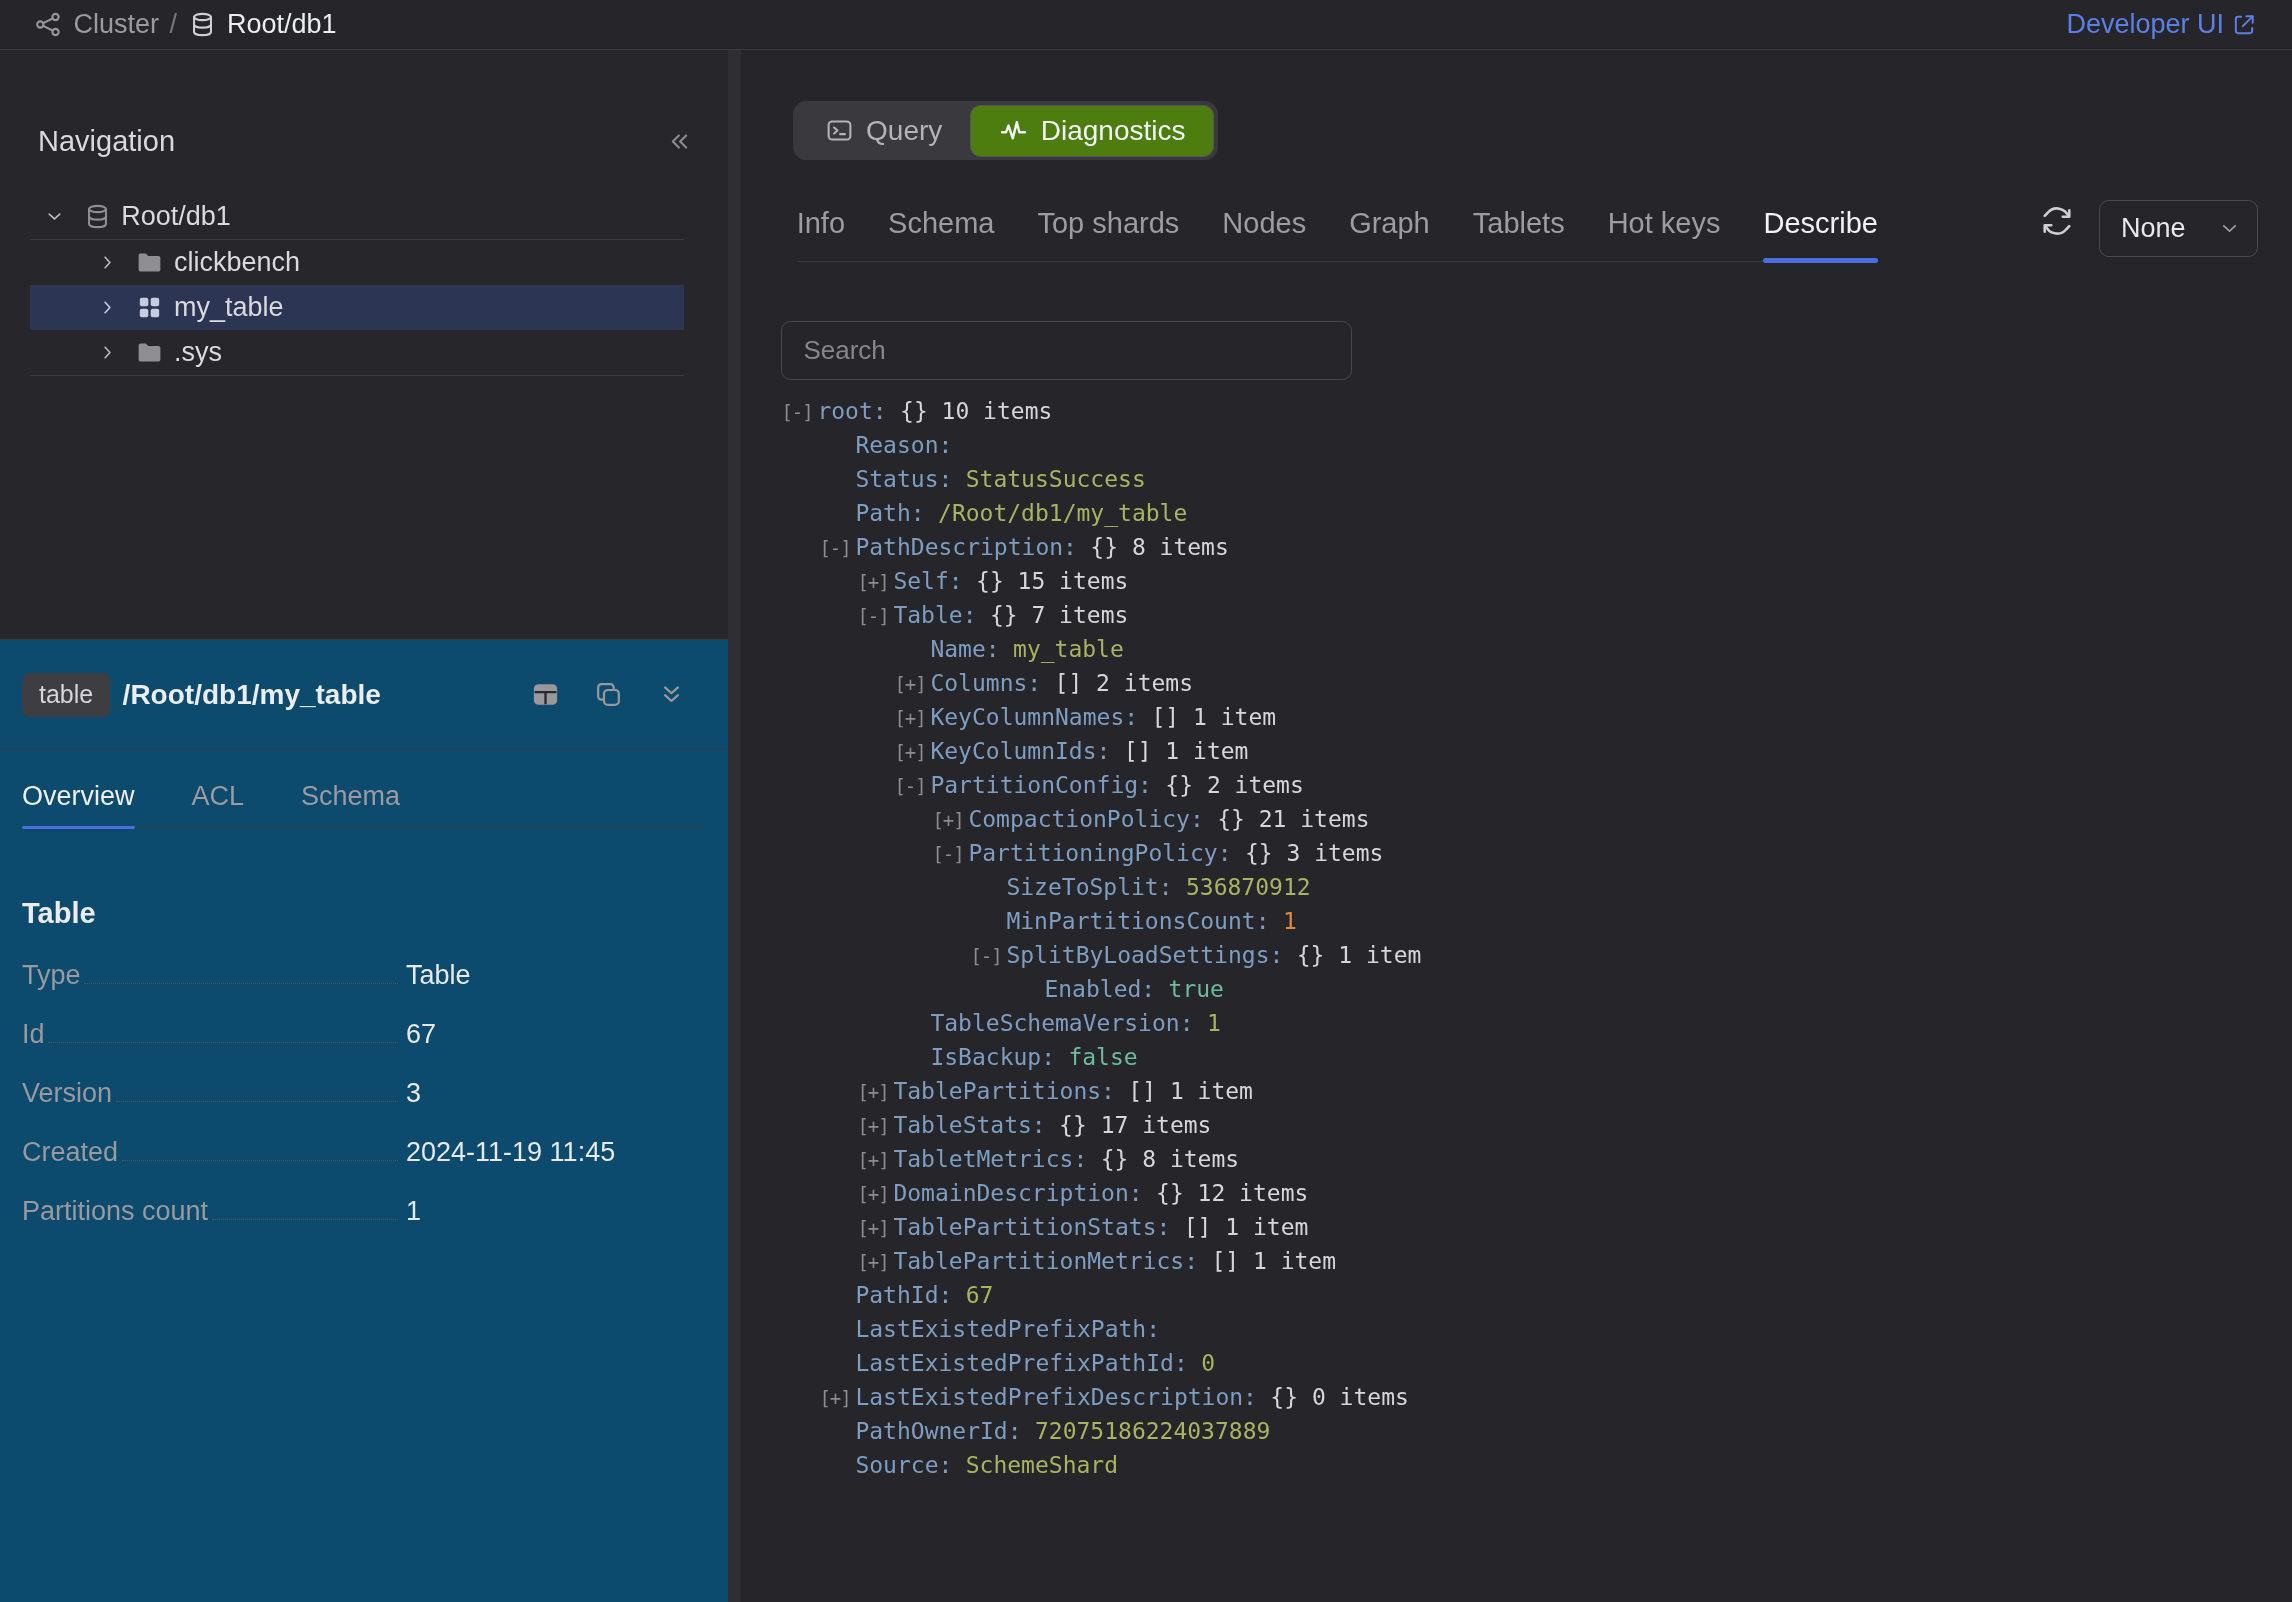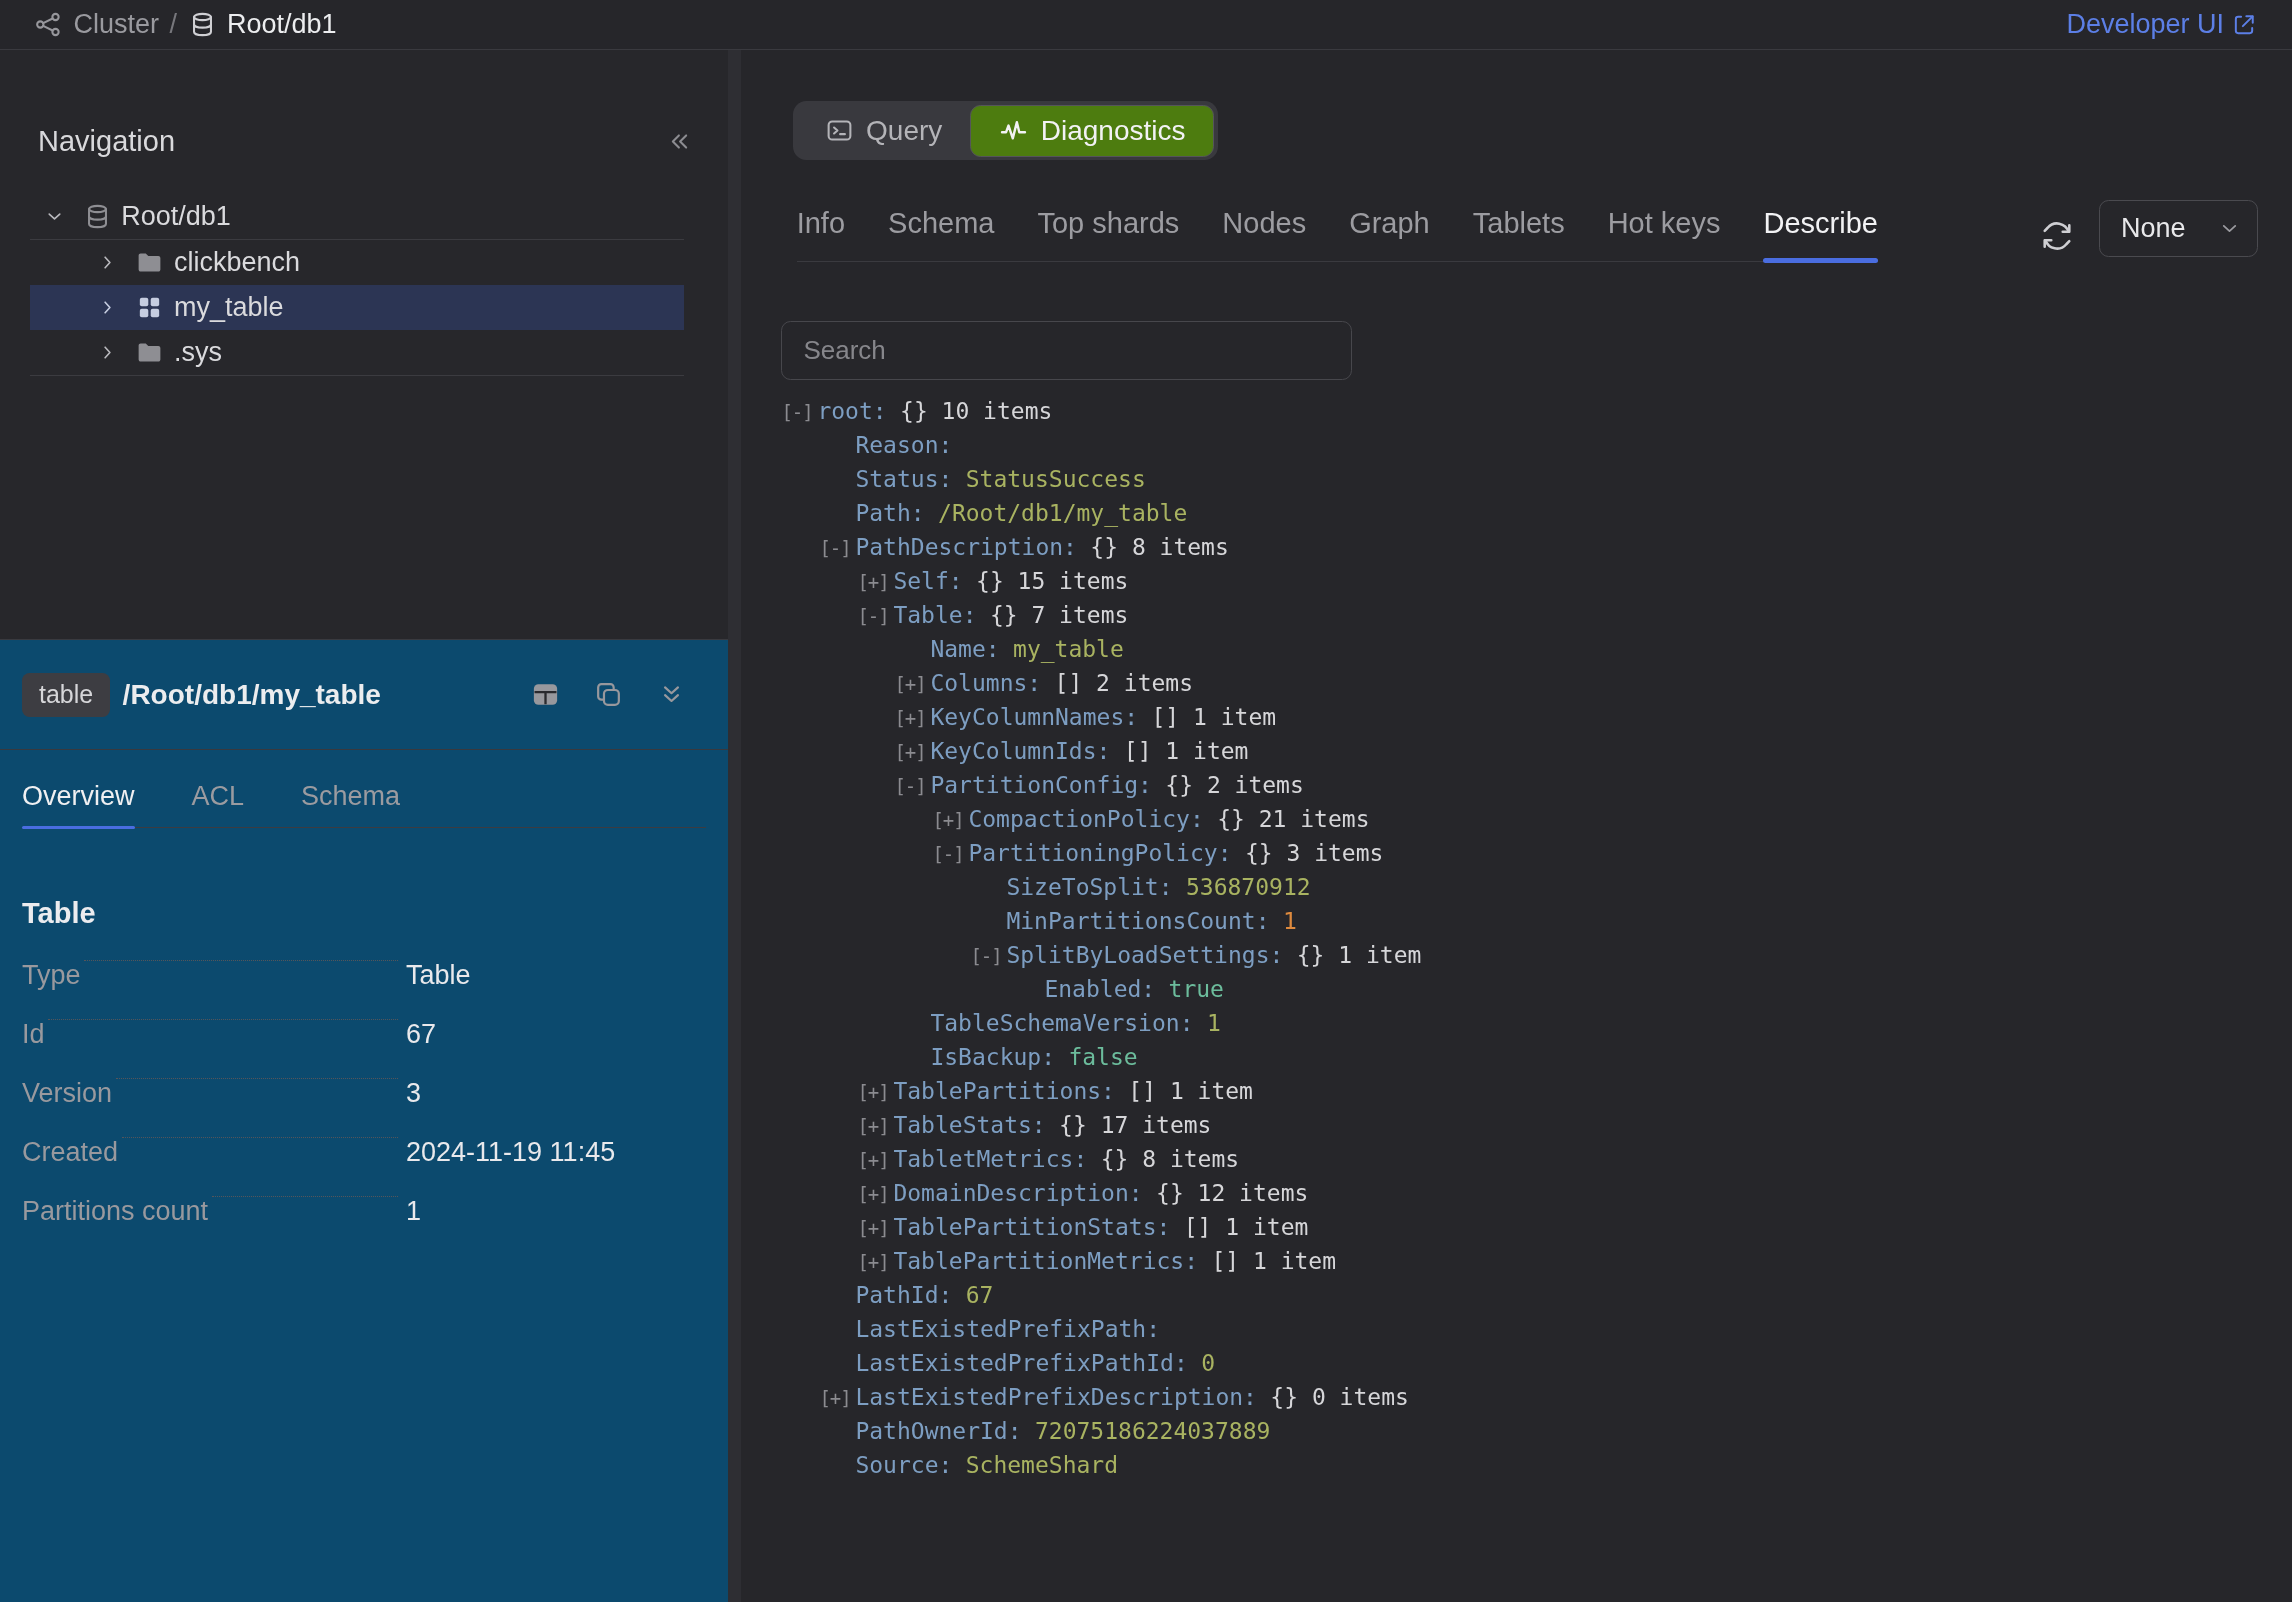--- a/index.html
+++ b/index.html
@@ -62,41 +62,41 @@
   .obj-actions span { cursor:pointer; }
   .obj-actions svg { width:31px; height:31px; }
   .obj-tabs { display:flex; gap:57px; border-bottom:1px solid #3c3c41; }
   .otab { padding:31px 0 15.3px; position:relative; font-size:27px; color:#9b9ba0; cursor:pointer; }
   .otab.active { color:#f0f0f2; }
   .otab.active::after { content:''; position:absolute; left:0; right:0; bottom:-1.9px;
                         height:3.8px; background:#4a6de0; border-radius:1.9px; }
   .section-title { font-size:29px; font-weight:700; color:#ececef; margin-top:69px; }
   .info-fields { margin-top:15.3px; }
   .field { display:flex; align-items:center; height:59px; }
-  .f-left { width:384px; display:flex; align-items:flex-start; }
+  .f-left { width:384px; display:flex; align-items:flex-end; }
   .f-label { font-size:27px; color:#99999e; white-space:nowrap; }
   .f-dots { flex:1; border-bottom:1.9px dotted #55555a; margin:0 7.6px 6.7px 3.8px; }
   .f-value { font-size:27px; color:#e9e9ec; }
 
   
   .switcher { margin:51px 0 0 11.5px; display:inline-flex; align-items:center;
               background:#39393e; border-radius:13.4px; padding:3.8px; height:59px; }
   .seg { display:flex; align-items:center; gap:12.4px; font-size:28px; color:#b4b4b8;
          padding:0 28px; height:52px; border-radius:10.5px; cursor:pointer; }
   .seg svg { width:29px; height:29px; }
   .seg.active { background:#4d7c0f; border:1.9px solid #55555a; color:#f2f2f4; }
 
   
   .tabs-row { display:flex; align-items:center; margin-top:34px; }
   .tabs-wrap { display:flex; gap:43px; border-bottom:1px solid #3a3a3f; margin-left:15.3px; }
   .mtab { font-size:29px; color:#9c9ca1; padding:13.4px 0 21px; position:relative; cursor:pointer; }
   .mtab.active { color:#f2f2f4; }
   .mtab.active::after { content:''; position:absolute; left:0; right:0; bottom:-1.9px;
                         height:4.8px; background:#4a6de0; border-radius:2.9px; }
-  .tabs-right { margin-left:auto; display:flex; align-items:flex-end; gap:21px; }
+  .tabs-right { margin-left:auto; display:flex; align-items:flex-start; gap:21px; }
   .refresh-btn { width:42px; height:42px; color:#cfcfd3; display:flex; align-items:center;
                  justify-content:center; cursor:pointer; }
   .refresh-btn svg { width:36px; height:36px; }
   .none-select { display:flex; align-items:center; width:159px; height:57px;
                  border:1.9px solid #4a4a4f; border-radius:9.6px; padding:0 15.3px 0 21px;
                  font-size:27px; color:#e8e8ea; cursor:pointer; }
   .none-select .chev { margin-left:auto; color:#9b9ba0; }
   .none-select svg { width:25px; height:25px; }
 
   

